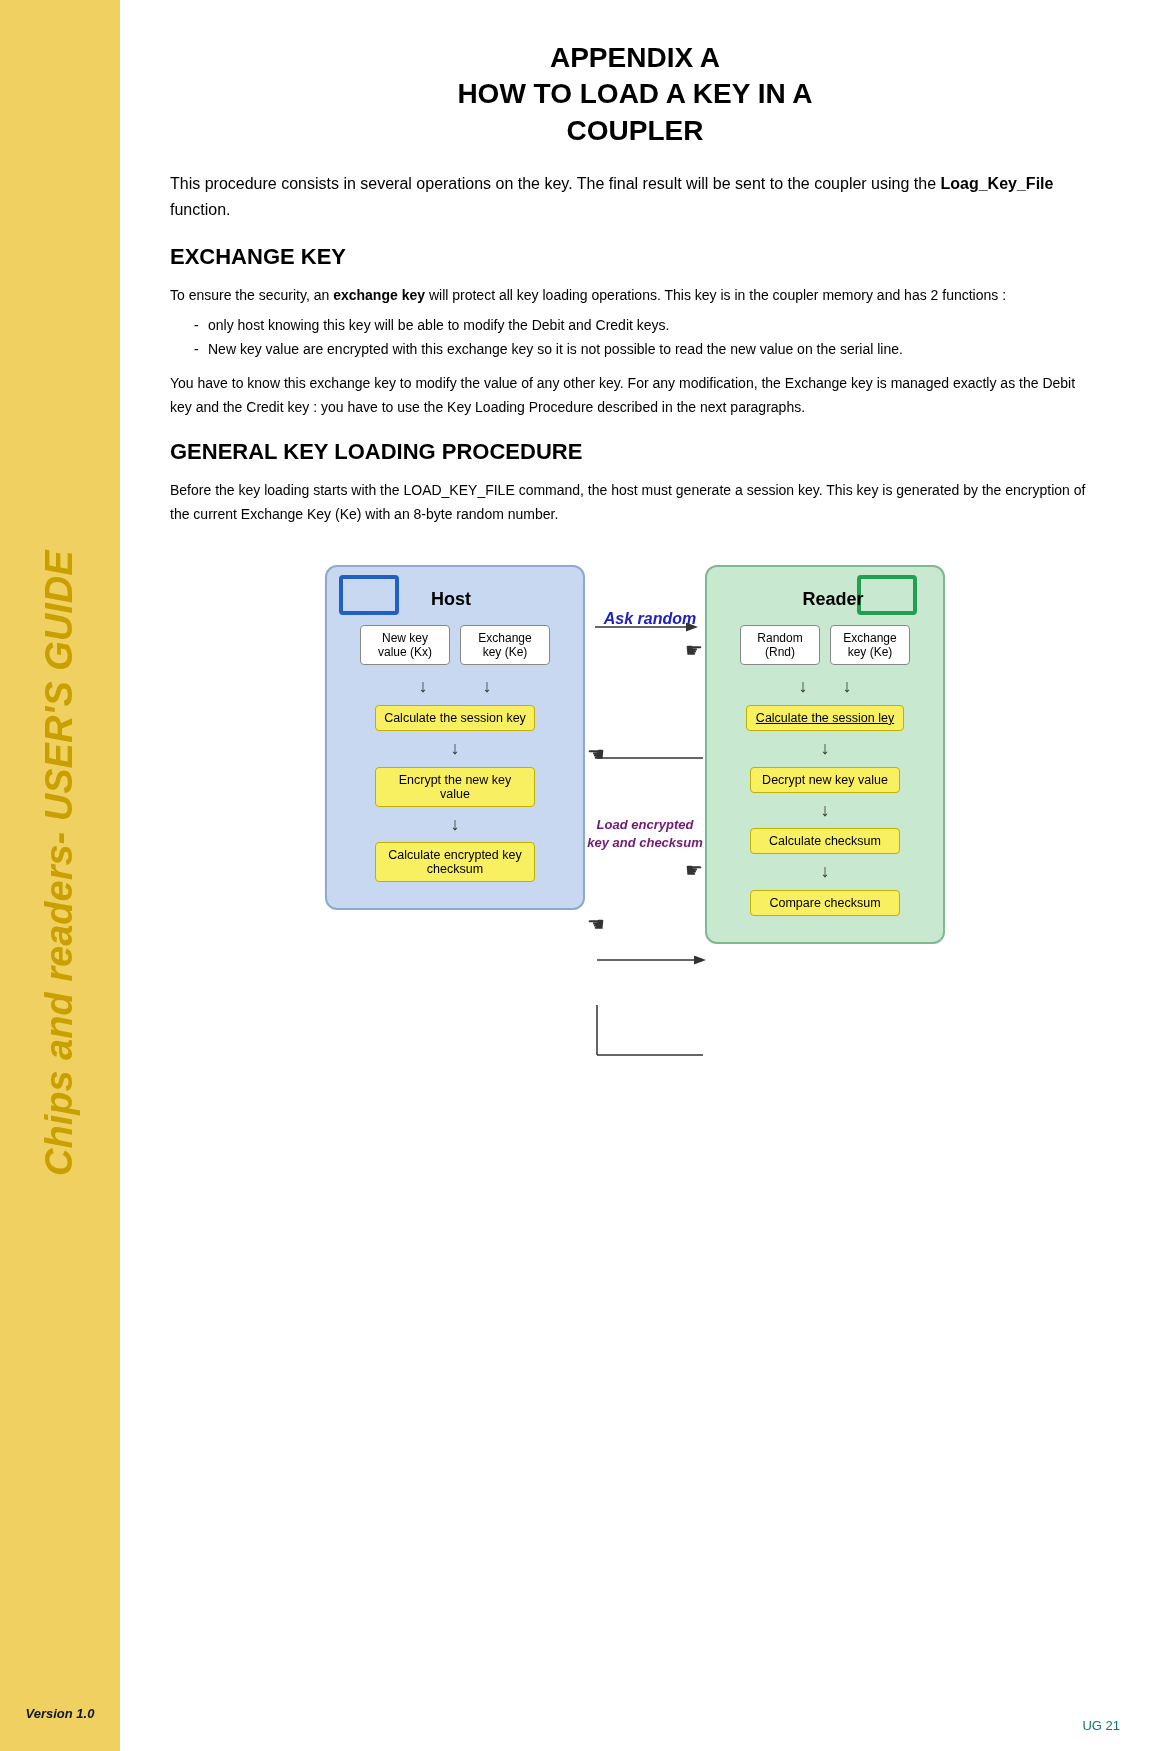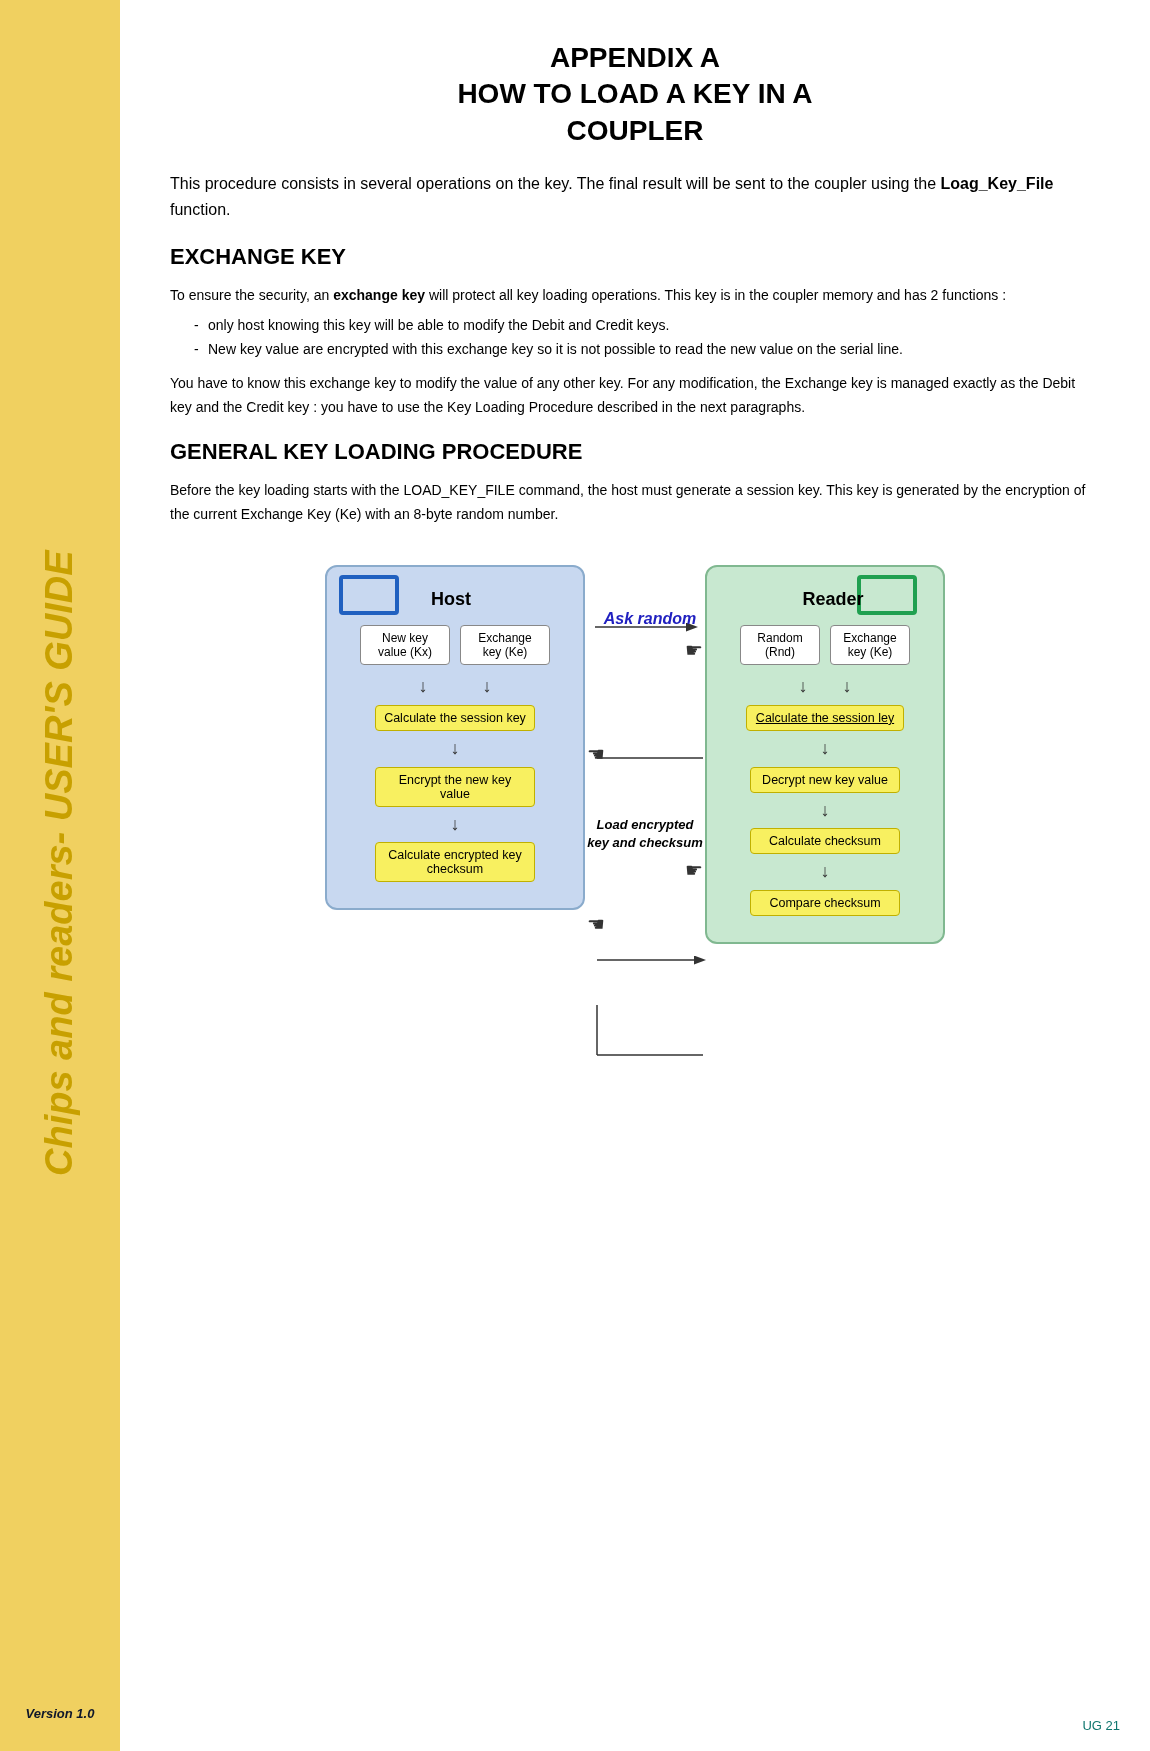--- a/index.html
+++ b/index.html
@@ -294,21 +294,21 @@
           </div>
         </div>
 
         <div style="width:120px; display:flex; flex-direction:column; align-items:center; padding-top:45px; font-size:13px; position:relative;">
           <div class="ask-random-label" style="margin-bottom:4px; margin-left:10px;">Ask random</div>
           <div style="margin-top:6px; color:#333; font-size:20px; align-self:flex-end; margin-right:2px;">☛</div>
 
           <div style="height:80px;"></div>
           <div style="color:#333; font-size:20px; align-self:flex-start; margin-left:2px;">☚</div>
 
-          <div class="load-label" style="margin-top:50px; color:#000000;">
+          <div class="load-label" style="margin-top:50px; color:#701a75;">
             <span>Load encrypted key and checksum</span>
           </div>
           <div style="margin-top:6px; color:#333; font-size:20px; align-self:flex-end; margin-right:2px;">☛</div>
           <div style="height:30px;"></div>
           <div style="color:#333; font-size:20px; align-self:flex-start; margin-left:2px;">☚</div>
         </div>
 
         <div class="reader-box">
           <div style="position:relative; height:38px;">
             <div class="reader-header-decoration"></div>

